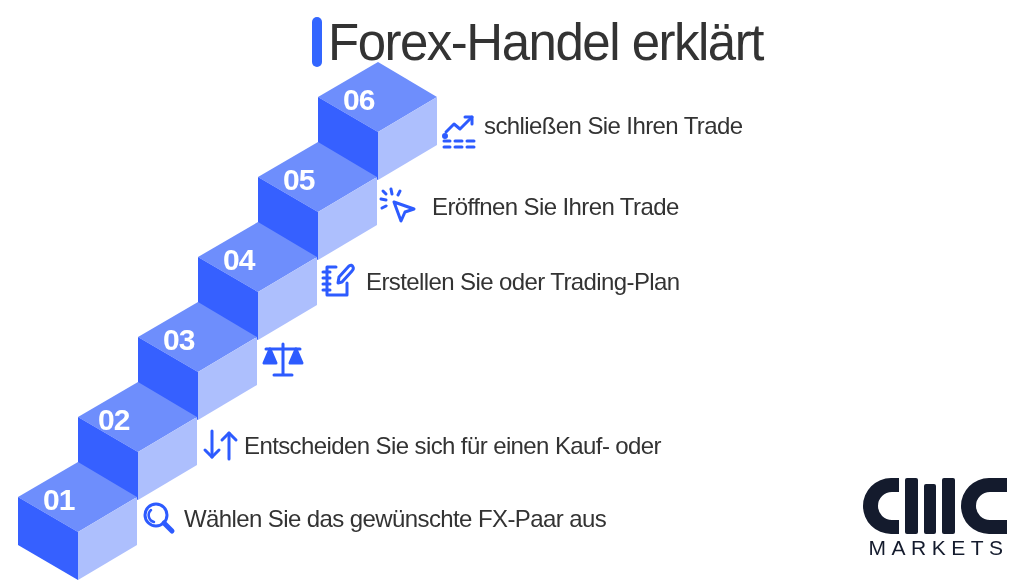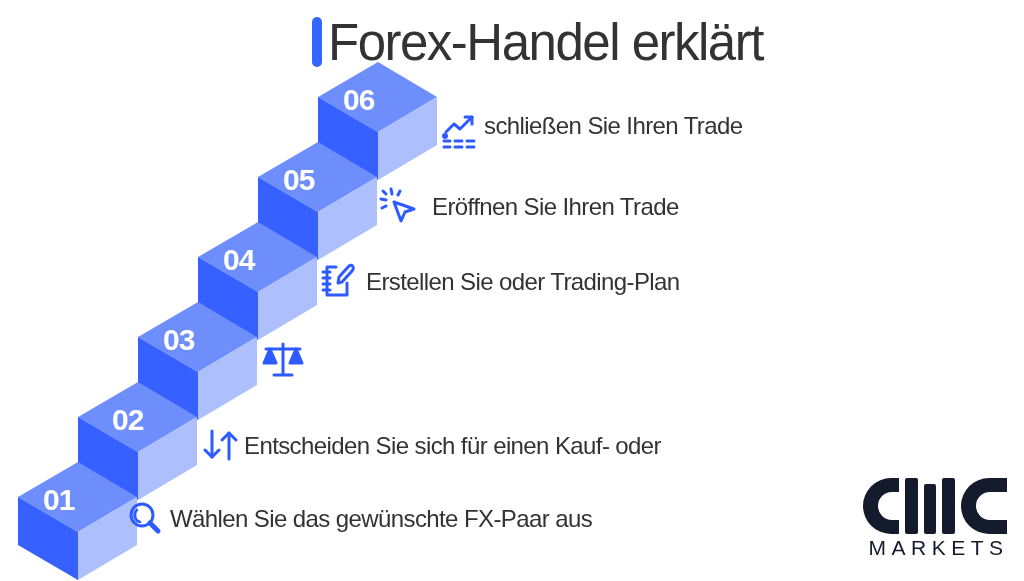--- a/index.html
+++ b/index.html
@@ -82,27 +82,27 @@
       </g>
       <g>
         <polygon points="78,462 137,497 78,532 18,497" fill="#6e8efc"></polygon>
         <polygon points="18,497 78,532 78,580 18,545" fill="#3660ff"></polygon>
         <polygon points="78,532 137,497 137,545 78,580" fill="#adbffd"></polygon>
       </g>
     </g>
 </svg>
 
 <div class="step-label" style="left:43px; top:484px;">01</div>
-<div class="step-label" style="left:112px; top:404px;">02</div>
+<div class="step-label" style="left:98px; top:404px;">02</div>
 <div class="step-label" style="left:163px; top:324px;">03</div>
 <div class="step-label" style="left:223px; top:244px;">04</div>
 <div class="step-label" style="left:283px; top:164px;">05</div>
 <div class="step-label" style="left:343px; top:84px;">06</div>
 
-<div class="step-row" style="left:126px; top:498px;justify-content:space-between;">
+<div class="step-row" style="left:140px; top:498px;justify-content:space-between;">
   <div class="step-icon">
     <svg viewBox="0 0 40 40" fill="none" stroke="#2d5bff" stroke-width="3" stroke-linecap="round">
       <circle cx="16" cy="17" r="11"></circle>
       <path d="M11 12 A7 7 0 0 0 14 24" stroke-width="2.5"></path>
       <line x1="24" y1="25" x2="32" y2="33" stroke-width="5"></line>
     </svg>
   </div>
   <div class="step-text">
     <div>Wählen Sie das gewünschte FX-Paar aus</div>
   </div>

